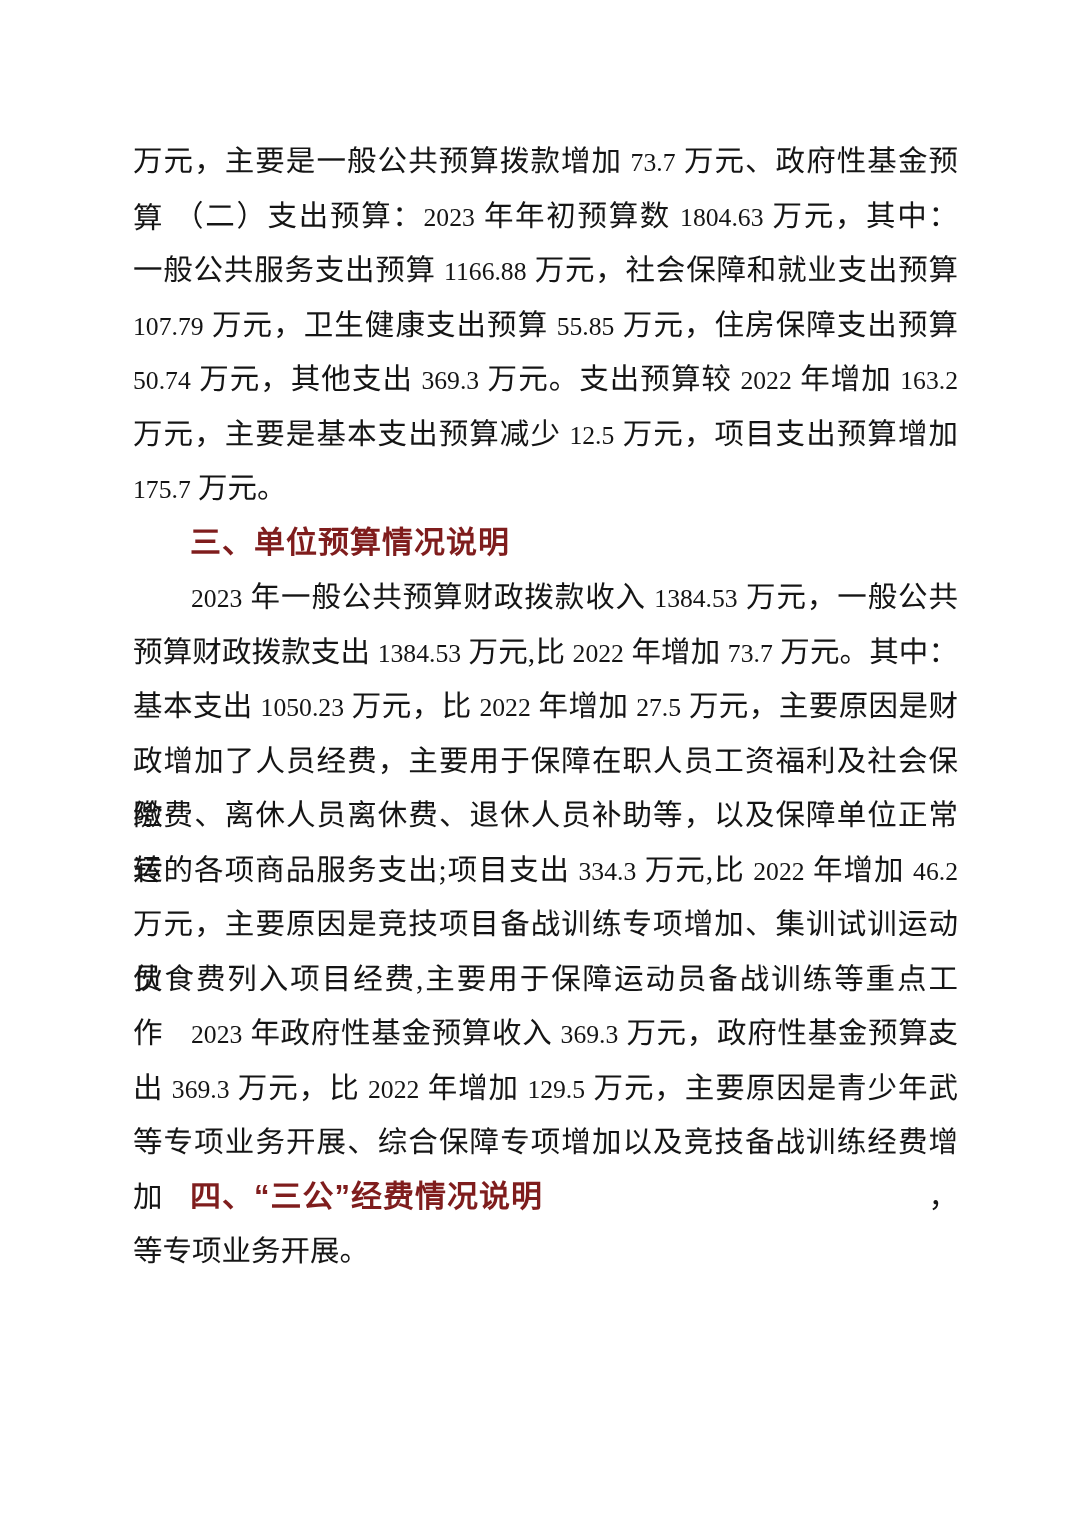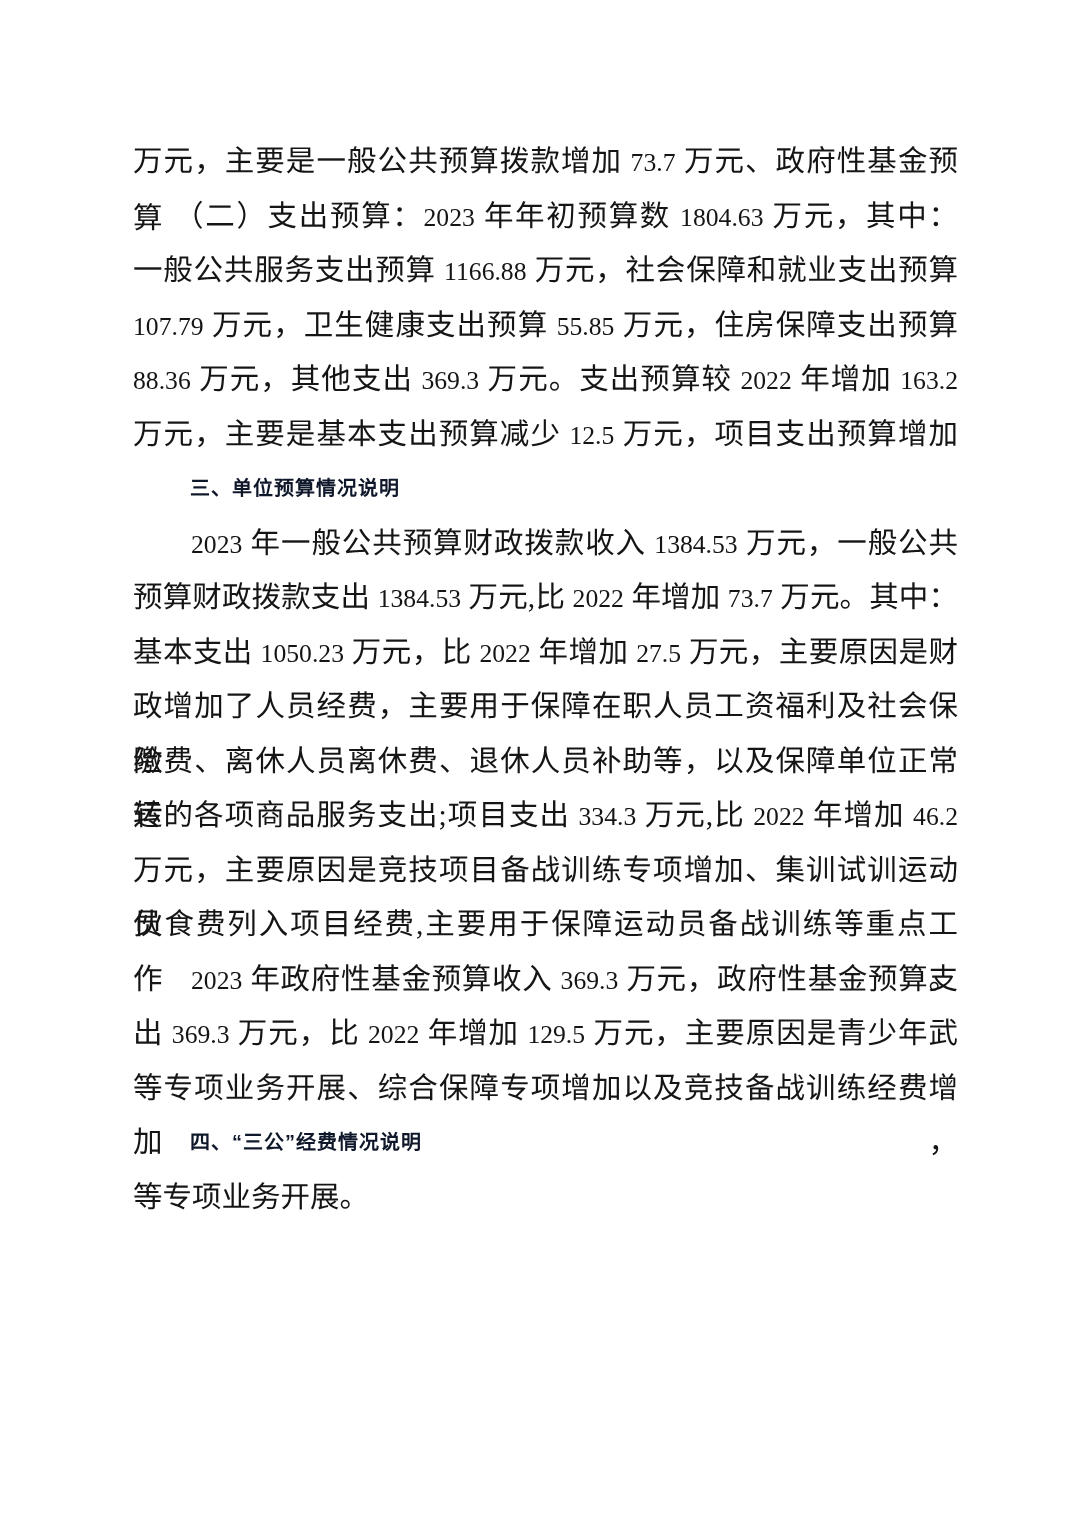--- a/index.html
+++ b/index.html
@@ -40,45 +40,46 @@
     text-align: left;
     text-align-last: left;
   }
   
   .line.ind { text-indent: 58px; }
   .line.ind-paren { text-indent: 41px; }
   
   .line.heading {
     font-family: "Liberation Sans", "DejaVu Sans", sans-serif;
     font-weight: 700;
-    font-size: 20px;
+    font-size: 31px;
     letter-spacing: 1px;
-    color: #0f172a;
+    color: #7f1d1d;
     text-align: right;
     text-align-last: left;
     text-indent: 57px;
   }
   
   .num {
     font-family: Liberation Serif, serif;
     font-size: 0.87em;
     letter-spacing: 0;
   }
 </style>
 </head>
 <body>
 
 <div class="page">
   <div class="doc-body">
       <div class="line j">万元，主要是一般公共预算拨款增加 <span class="num">73.7</span> 万元、政府性基金预算</div>
       <div class="line j ind-paren">（二）支出预算：<span class="num">2023</span> 年年初预算数 <span class="num">1804.63</span> 万元，其中：</div>
       <div class="line j">一般公共服务支出预算 <span class="num">1166.88</span> 万元，社会保障和就业支出预算</div>
       <div class="line j"><span class="num">107.79</span> 万元，卫生健康支出预算 <span class="num">55.85</span> 万元，住房保障支出预算</div>
-      <div class="line j"><span class="num">88.36</span> 万元，其他支出 <span class="num">369.3</span> 万元。支出预算较 <span class="num">2022</span> 年增加 <span class="num">163.2</span></div>
+      <div class="line j"><span class="num">50.74</span> 万元，其他支出 <span class="num">369.3</span> 万元。支出预算较 <span class="num">2022</span> 年增加 <span class="num">163.2</span></div>
       <div class="line j">万元，主要是基本支出预算减少 <span class="num">12.5</span> 万元，项目支出预算增加</div>
+      <div class="line left"><span class="num">175.7</span> 万元。</div>
       <div class="line heading">三、单位预算情况说明</div>
       <div class="line j ind"><span class="num">2023</span> 年一般公共预算财政拨款收入 <span class="num">1384.53</span> 万元，一般公共</div>
       <div class="line j">预算财政拨款支出 <span class="num">1384.53</span> 万元,比 <span class="num">2022</span> 年增加 <span class="num">73.7</span> 万元。其中：</div>
       <div class="line j">基本支出 <span class="num">1050.23</span> 万元，比 <span class="num">2022</span> 年增加 <span class="num">27.5</span> 万元，主要原因是财</div>
       <div class="line j">政增加了人员经费，主要用于保障在职人员工资福利及社会保险</div>
       <div class="line j">缴费、离休人员离休费、退休人员补助等，以及保障单位正常运</div>
       <div class="line j">转的各项商品服务支出;项目支出 <span class="num">334.3</span> 万元,比 <span class="num">2022</span> 年增加 <span class="num">46.2</span></div>
       <div class="line j">万元，主要原因是竞技项目备战训练专项增加、集训试训运动员</div>
       <div class="line j">伙食费列入项目经费,主要用于保障运动员备战训练等重点工作。</div>
       <div class="line j ind"><span class="num">2023</span> 年政府性基金预算收入 <span class="num">369.3</span> 万元，政府性基金预算支</div>

